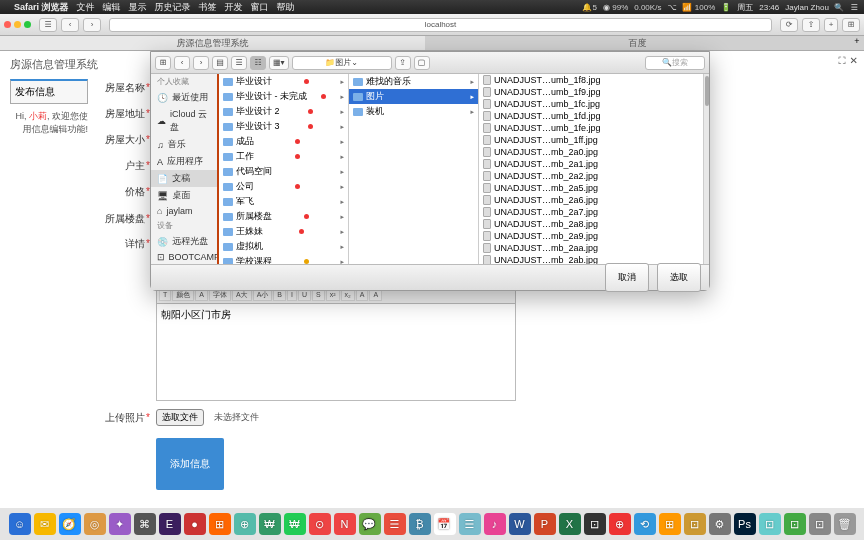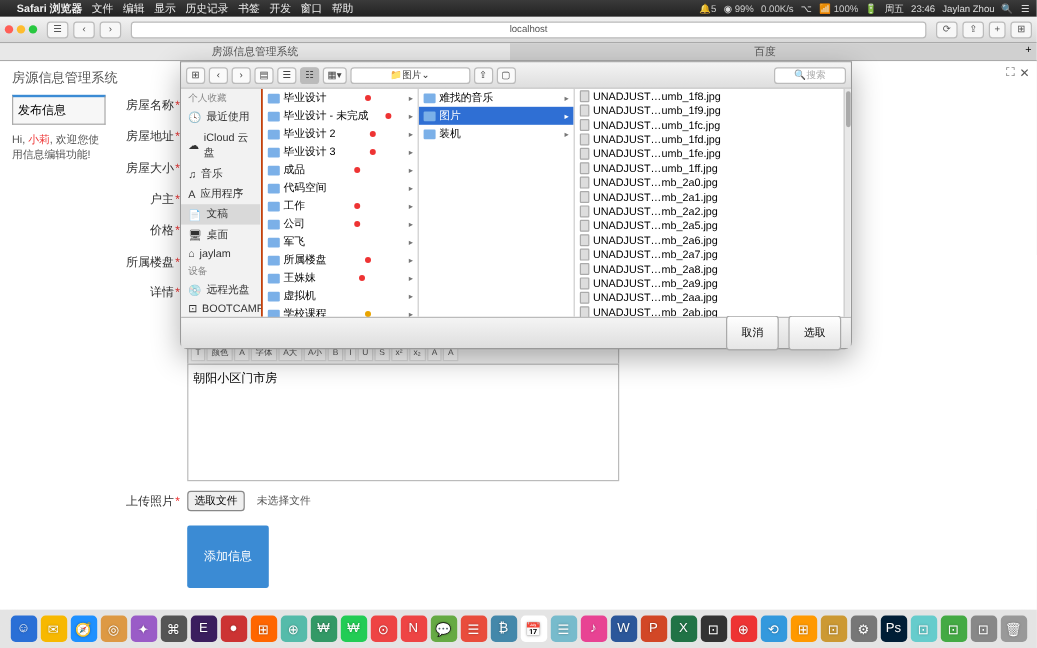--- a/index.html
+++ b/index.html
@@ -24,21 +24,21 @@
 .tabs { height: 15px; background:#d0d0d0; display:flex; font-size:9px; border-bottom:1px solid #aaa;}
 .tabs .tab { flex:1; text-align:center; line-height:14px; color:#555; }
 .tabs .tab.active { background:#e8e8e8; }
 
 
 .page { position:relative; height:calc(100% - 51px - 32px); background:#fff; }
 .page-header { height:24px; padding:6px 10px; font-size:11px; color:#555; }
 .page-body { padding: 4px 10px; display:flex; gap:10px; }
 .sidebar-panel { width:78px; }
 .tabctrl { border:1px solid #aaa; background:#f7f7f7; font-size:10px; text-align:left; padding:4px; border-top:2px solid #3b8bd4; }
-.greet { margin-top:6px; font-size:9px; color:#555;}
+.greet { margin-top:6px; font-size:9px; color:#555;text-align:right;}
 .greet .uname { color:#e33; }
 
 .form { flex:1; font-size:10px; }
 .row { display:flex; align-items:center; margin-bottom:8px; gap:6px;}
 .row label { width:52px; text-align:right; color:#333; }
 .row .req { color:#e33; margin-left:1px;}
 .row input[type=text] { width:120px; height:18px; border:1px solid #bbb; padding:0 4px; font-size:10px; background:#fff;}
 .row select { width:80px; height:20px; border:1px solid #bbb; font-size:10px;}
 .editor-wrap { margin-left:58px; }
 .editor-tb { width:360px; border:1px solid #bbb; border-bottom:none; background:#f2f2f2; padding:2px; display:flex; flex-wrap:wrap; gap:1px;}
@@ -318,27 +318,27 @@
           <span class="chev">▸</span>
         </div>
         <div class="fitem">
           <span class="fic"></span>
           <span>成品</span>
           <span class="dot-tag" style="background:#e33"></span>
           <span class="chev">▸</span>
         </div>
         <div class="fitem">
           <span class="fic"></span>
+          <span>工作</span>
+          <span class="dot-tag" style="background:#e33"></span>
+          <span class="chev">▸</span>
+        </div>
+        <div class="fitem">
+          <span class="fic"></span>
           <span>代码空间</span>
-          <span class="chev">▸</span>
-        </div>
-        <div class="fitem">
-          <span class="fic"></span>
-          <span>工作</span>
-          <span class="dot-tag" style="background:#e33"></span>
           <span class="chev">▸</span>
         </div>
         <div class="fitem">
           <span class="fic"></span>
           <span>公司</span>
           <span class="dot-tag" style="background:#e33"></span>
           <span class="chev">▸</span>
         </div>
         <div class="fitem">
           <span class="fic"></span>

